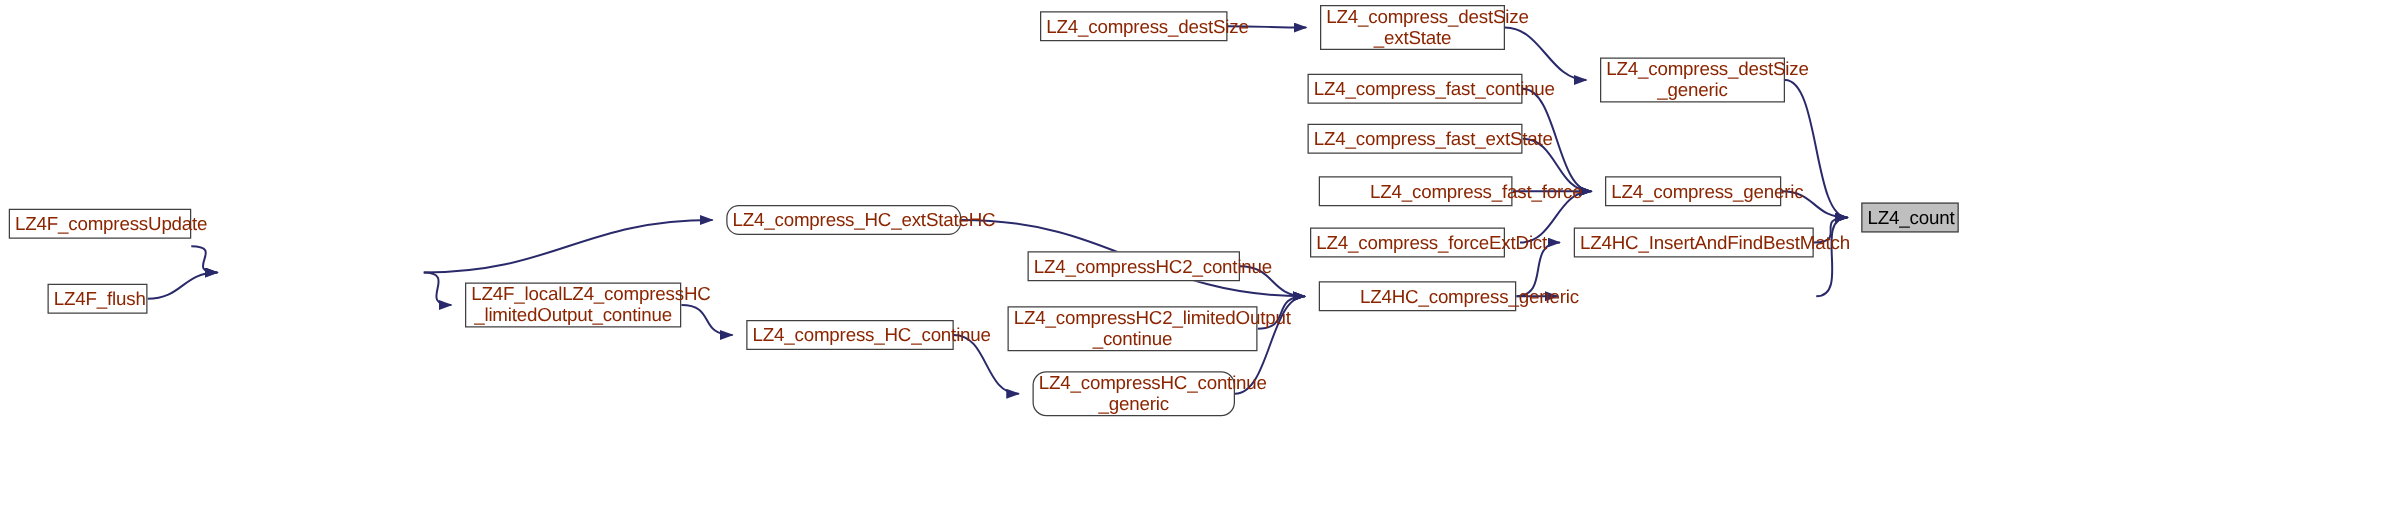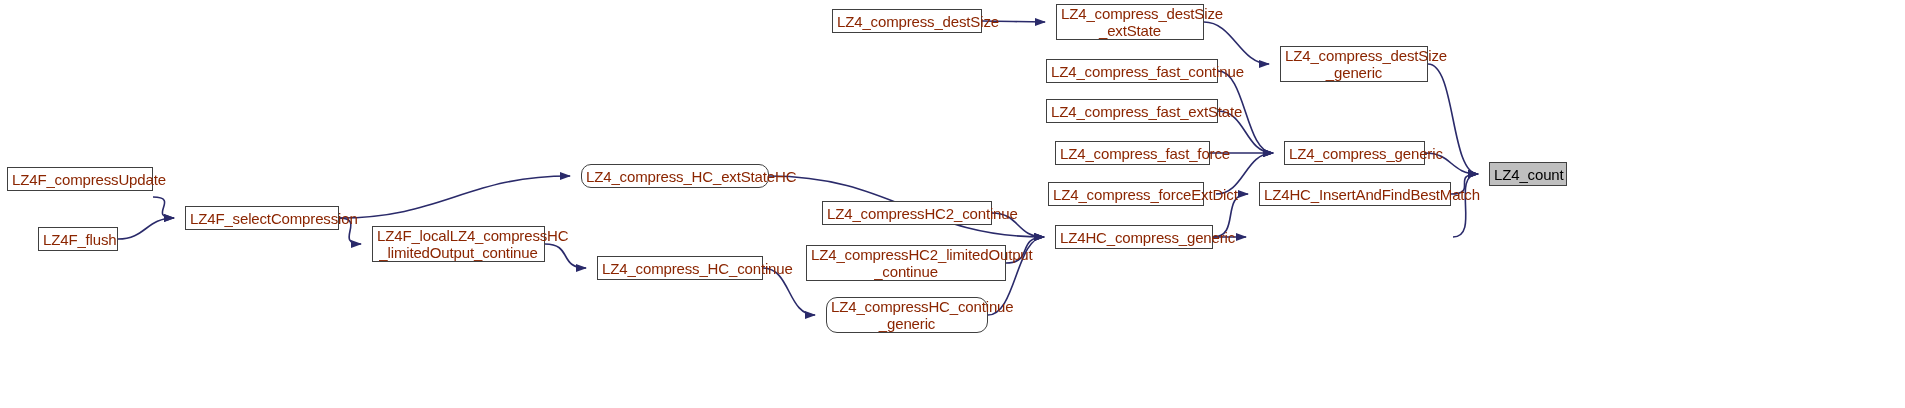--- a/index.html
+++ b/index.html
@@ -80,36 +80,35 @@
         <path d="M1213,237 C1241,237 1220,194 1248,194" marker-end="url(#arrow)"></path>
         <path d="M1213,237 C1241,237 1218,237 1246,237" marker-end="url(#arrow)"></path>
         <path d="M1428,64 C1456,64 1450,174 1478,174" marker-end="url(#arrow)"></path>
         <path d="M1425,153 C1453,153 1450,174 1478,174" marker-end="url(#arrow)"></path>
         <path d="M1451,194 C1479,194 1450,174 1478,174" marker-end="url(#arrow)"></path>
         <path d="M1453,237 C1481,237 1450,174 1478,174" marker-end="url(#arrow)"></path>
       </g>
   </svg>
 <div class="node" style="left: 7px; top: 167px; width: 146px; height: 24px;"><span class="node-label">LZ4F_compressUpdate</span></div>
     <div class="node" style="left: 38px; top: 227px; width: 80px; height: 24px;"><span class="node-label">LZ4F_flush</span></div>
-    <div class="node" style="left: 185px; top: 206px; width: 154px; height: 24px;"><span class="node-label">LZ4F_selectCompression</span></div>
     <div class="node" style="left: 372px; top: 226px; width: 173px; height: 36px;"><span class="node-label">LZ4F_localLZ4_compressHC
 _limitedOutput_continue</span></div>
     <div class="node" style="left: 581px; top: 164px; width: 188px; height: 24px; border-radius: 10px;"><span class="node-label">LZ4_compress_HC_extStateHC</span></div>
     <div class="node" style="left: 597px; top: 256px; width: 166px; height: 24px;"><span class="node-label">LZ4_compress_HC_continue</span></div>
     <div class="node" style="left: 832px; top: 9px; width: 150px; height: 24px;"><span class="node-label">LZ4_compress_destSize</span></div>
     <div class="node" style="left: 822px; top: 201px; width: 170px; height: 24px;"><span class="node-label">LZ4_compressHC2_continue</span></div>
     <div class="node" style="left: 806px; top: 245px; width: 200px; height: 36px;"><span class="node-label">LZ4_compressHC2_limitedOutput
 _continue</span></div>
     <div class="node" style="left: 826px; top: 297px; width: 162px; height: 36px; border-radius: 11px;"><span class="node-label">LZ4_compressHC_continue
 _generic</span></div>
     <div class="node" style="left: 1056px; top: 4px; width: 148px; height: 36px;"><span class="node-label">LZ4_compress_destSize
 _extState</span></div>
     <div class="node" style="left: 1046px; top: 59px; width: 172px; height: 24px;"><span class="node-label">LZ4_compress_fast_continue</span></div>
     <div class="node" style="left: 1046px; top: 99px; width: 172px; height: 24px;"><span class="node-label">LZ4_compress_fast_extState</span></div>
-    <div class="node" style="left: 1055px; top: 141px; width: 155px; height: 24px;"><span class="node-label">LZ4_compress_fast_force</span></div>
+    <div class="node" style="left: 1055px; top: 141px; width: 155px; height: 24px; padding-left: 36px;"><span class="node-label">LZ4_compress_fast_force</span></div>
     <div class="node" style="left: 1048px; top: 182px; width: 156px; height: 24px;"><span class="node-label">LZ4_compress_forceExtDict</span></div>
-    <div class="node" style="left: 1055px; top: 225px; width: 158px; height: 24px;"><span class="node-label">LZ4HC_compress_generic</span></div>
+    <div class="node" style="left: 1055px; top: 225px; width: 158px; height: 24px; padding-left: 28px;"><span class="node-label">LZ4HC_compress_generic</span></div>
     <div class="node" style="left: 1280px; top: 46px; width: 148px; height: 36px;"><span class="node-label">LZ4_compress_destSize
 _generic</span></div>
     <div class="node" style="left: 1284px; top: 141px; width: 141px; height: 24px;"><span class="node-label">LZ4_compress_generic</span></div>
     <div class="node" style="left: 1259px; top: 182px; width: 192px; height: 24px;"><span class="node-label">LZ4HC_InsertAndFindBestMatch</span></div>
     <div class="node highlight" style="left: 1489px; top: 162px; width: 78px; height: 24px;"><span class="node-label">LZ4_count</span></div>
   </div>
 
 </body></html>

